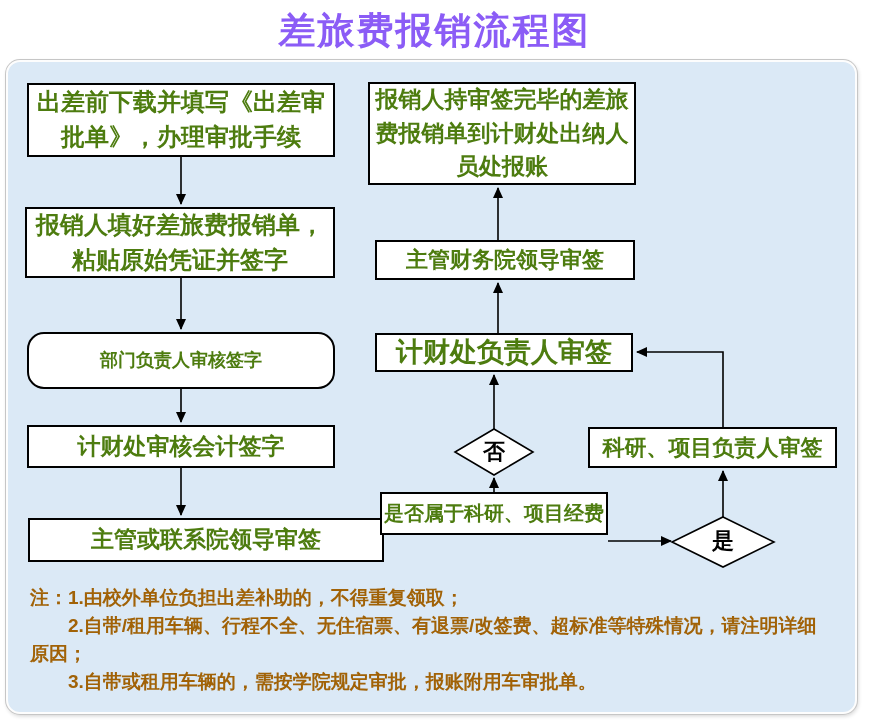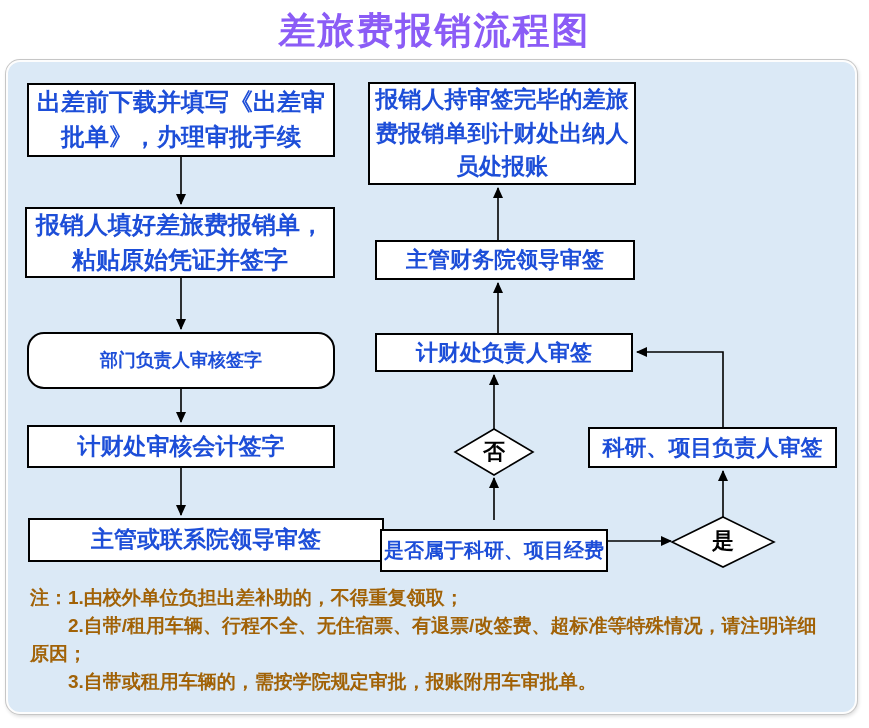--- a/index.html
+++ b/index.html
@@ -24,21 +24,21 @@
     box-sizing:border-box;
   }
   .flow-svg{
     position:absolute;left:0;top:0;width:869px;height:728px;
     pointer-events:none;
   }
   .node{
     position:absolute;box-sizing:border-box;
     background:#ffffff;border:2px solid #000;
     display:flex;align-items:center;justify-content:center;
-    text-align:center;font-weight:bold;color:#1d4ed8;
+    text-align:center;font-weight:bold;color:#4d7c0f;
     line-height:1.45;padding:2px 2px;
   }
   .decision-label{
     position:absolute;transform:translate(-50%,-50%);
     font-weight:bold;color:#000;background:transparent;
     text-align:center;
   }
   .notes{
     position:absolute;left:30px;top:584px;width:820px;
     font-size:19px;font-weight:bold;line-height:28px;color:#a16207;
@@ -46,23 +46,23 @@
   .notes .indent{padding-left:38px;}
 
   
   .n-download   {left:27px;  top:83px;  width:308px;height:74px; font-size:24px;}
   .n-fill       {left:25px;  top:207px; width:310px;height:71px; font-size:24px;}
   .n-dept       {left:27px;  top:332px; width:308px;height:57px; font-size:18px;border-radius:17px;}
   .n-acct       {left:27px;  top:425px; width:308px;height:43px; font-size:23px;}
   .n-college    {left:28px;  top:518px; width:356px;height:44px; font-size:23px;}
   .n-cashier    {left:368px; top:82px;  width:268px;height:103px;font-size:23px;}
   .n-finleader  {left:375px; top:240px; width:260px;height:40px; font-size:22px;}
-  .n-finhead    {left:375px; top:333px; width:258px;height:39px; font-size:22px;}
+  .n-finhead    {left:375px; top:333px; width:258px;height:39px; font-size:27px;}
   .n-project    {left:588px; top:427px; width:249px;height:41px; font-size:22px;}
-  .n-question   {left:380px; top:529px; width:228px;height:43px; font-size:20px;}
+  .n-question   {left:380px; top:492px; width:228px;height:43px; font-size:20px;}
   .d-no-label   {left:494px; top:452px; font-size:22px;}
   .d-yes-label  {left:723px; top:541px; font-size:22px;}
 </style>
 </head>
 <body>
 
 <div class="page-title">差旅费报销流程图</div>
 
 <div class="panel"></div>
 

